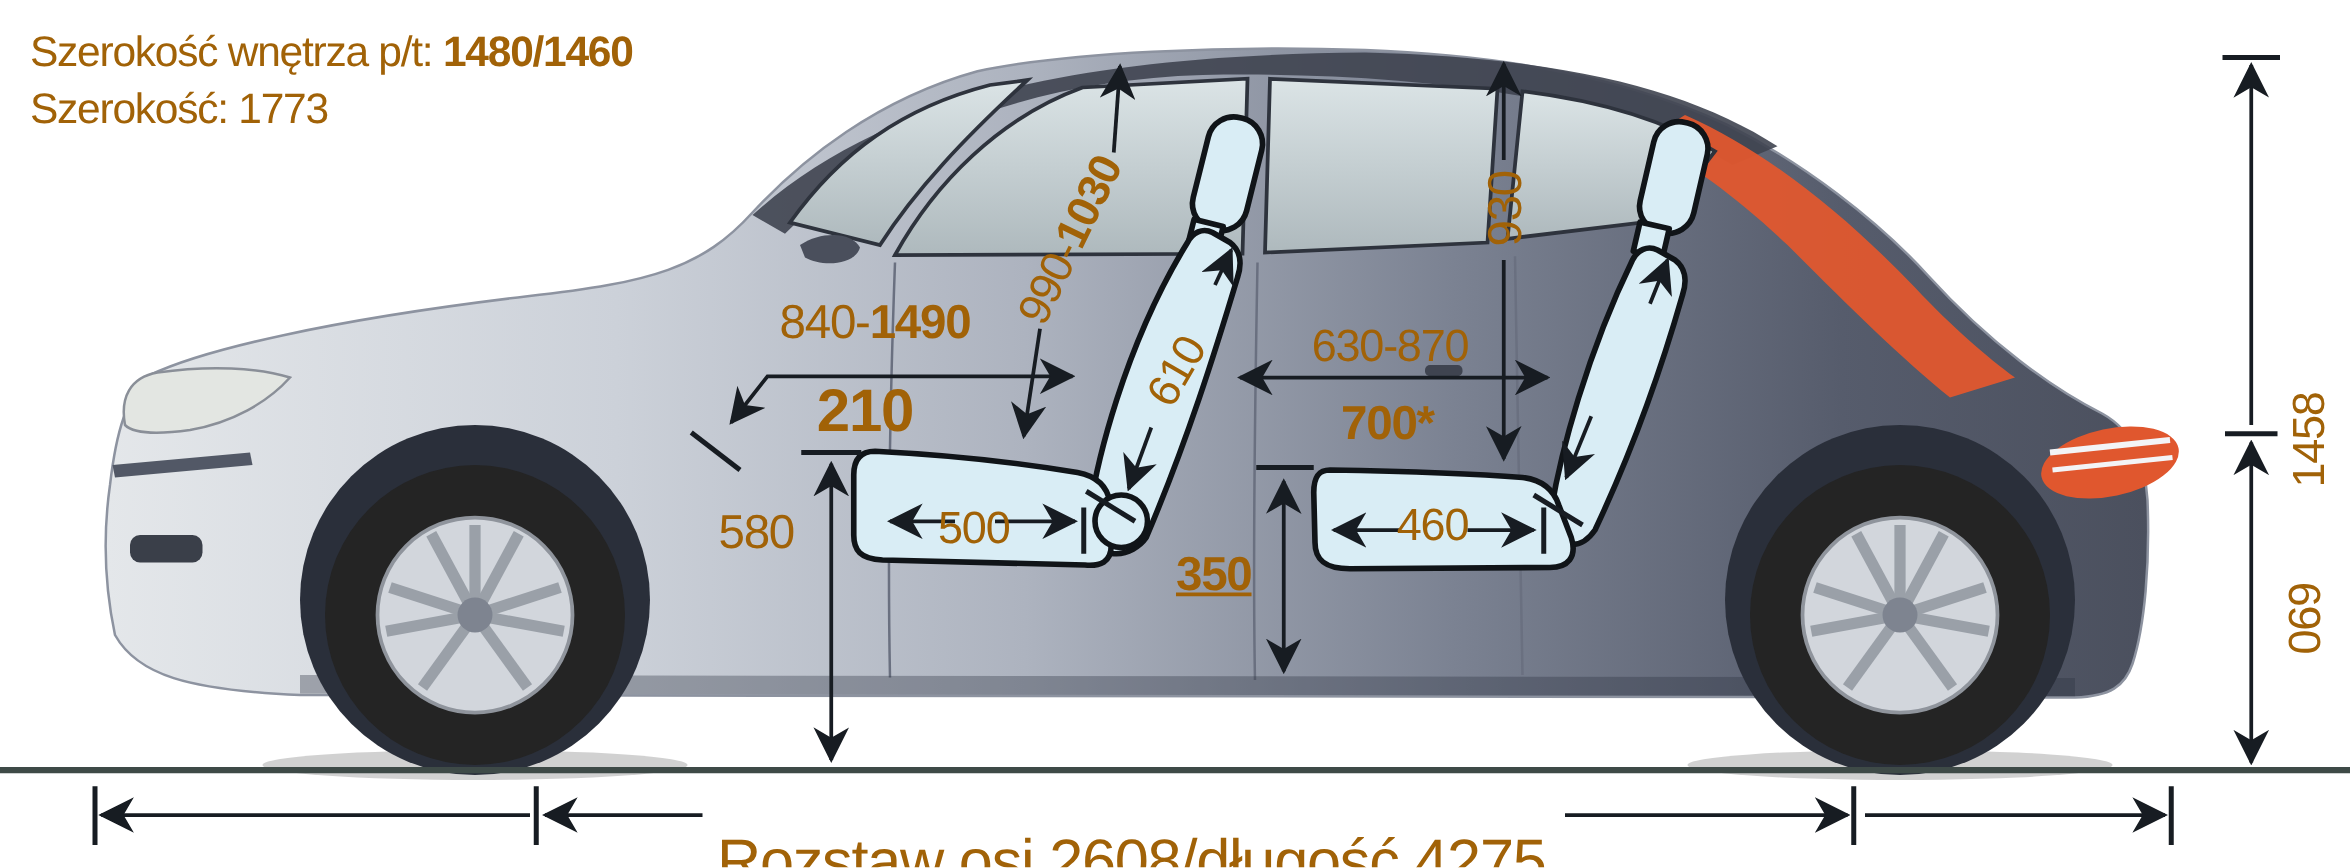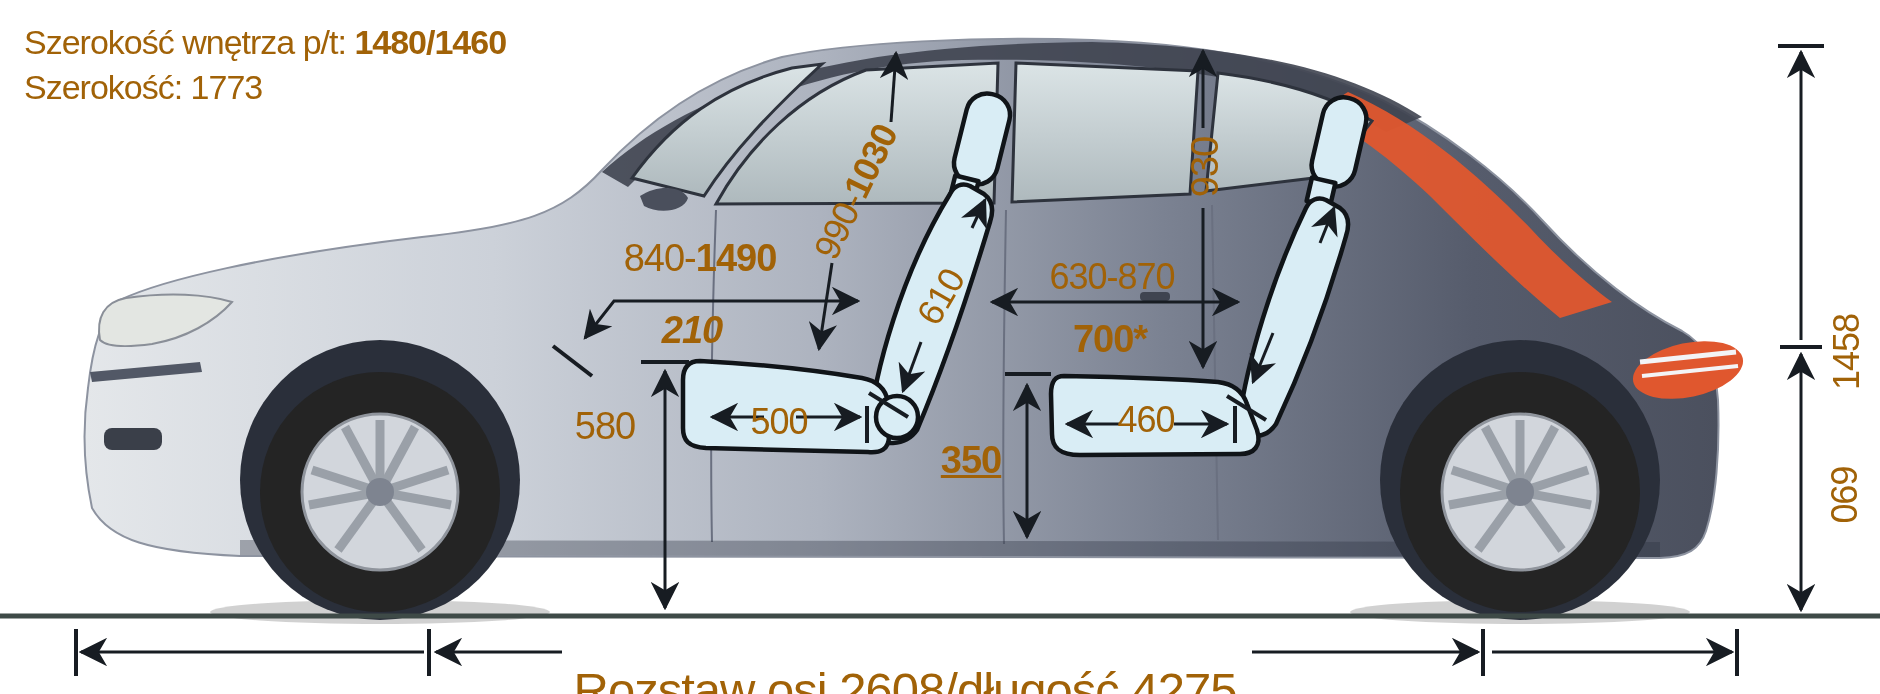--- a/index.html
+++ b/index.html
@@ -7,21 +7,21 @@
     position:relative;width:1880px;height:694px;background:#ffffff;overflow:hidden;
     font-family:"Liberation Sans", sans-serif;color:#a16207;
   }
   .stage svg{position:absolute;left:0;top:0;}
   .lbl{position:absolute;white-space:nowrap;letter-spacing:-1px;line-height:1;}
   .ctr{transform:translate(-50%,-50%);}
   .b{font-weight:bold;}
   .info{left:24px;top:20px;font-size:34px;line-height:45px;}
   .trunk{left:1404px;top:182px;font-size:36px;line-height:55px;}
   .d840{left:700px;top:258px;font-size:38px;}
-  .d210{left:692px;top:330px;font-size:38px;font-weight:bold;font-style:italic;}
+  .d210{left:692px;top:330px;font-size:48px;font-weight:bold;}
   .d580{left:605px;top:426px;font-size:38px;}
   .d990{left:856px;top:192px;font-size:36px;transform:translate(-50%,-50%) rotate(-64deg);}
   .d610{left:941px;top:297px;font-size:36px;transform:translate(-50%,-50%) rotate(-60deg);}
   .d630{left:1112px;top:261px;font-size:36px;margin-top:16px;}
   .d700{left:1110px;top:339px;font-size:38px;font-weight:bold;}
   .d930{left:1205px;top:167px;font-size:38px;transform:translate(-50%,-50%) rotate(-90deg);}
   .d500{left:779px;top:422px;font-size:36px;}
   .d460{left:1146px;top:420px;font-size:36px;}
   .d350{left:971px;top:460px;font-size:38px;font-weight:bold;text-decoration:underline;}
   .d1458{left:1847px;top:352px;font-size:36px;transform:translate(-50%,-50%) rotate(-90deg);}

